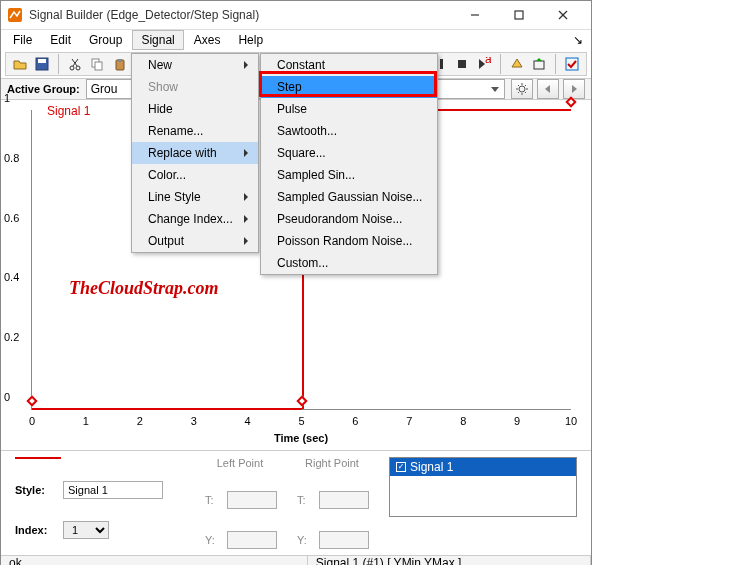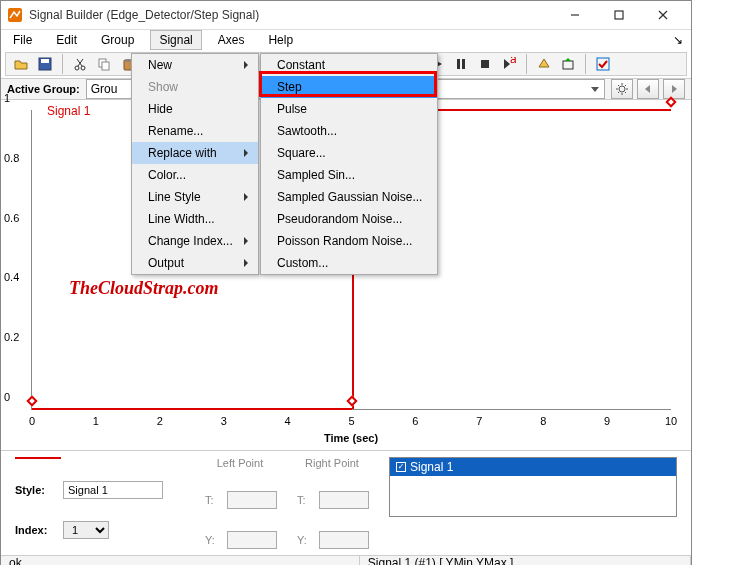--- a/index.html
+++ b/index.html
@@ -1,23 +1,23 @@
 <!DOCTYPE html>
 <html><head>
 <meta charset="utf-8">
 <style>
   * { box-sizing: border-box; margin: 0; padding: 0; font-family: "Segoe UI", Tahoma, sans-serif; font-size: 12px; }
   body { background: #fff; }
-  .window { width: 692px; height: 565px; border: 1px solid #888; display: flex; flex-direction: column; position: relative; background: #fff; }
+  .window { width: 592px; height: 565px; border: 1px solid #888; display: flex; flex-direction: column; position: relative; background: #fff; }
   .titlebar { height: 30px; display: flex; align-items: center; padding: 0 6px; background: #fff; border-bottom: 1px solid #ddd; }
   .titlebar .appicon { width: 16px; height: 16px; margin-right: 6px; }
   .titlebar .title { flex: 1; font-size: 12px; color: #333; }
   .winbtns { display: flex; gap: 0; }
   .winbtn { width: 44px; height: 28px; display: flex; align-items: center; justify-content: center; color: #333; }
-  .menubar { height: 22px; display: flex; align-items: center; padding: 0 4px; gap: 8px; }
+  .menubar { height: 22px; display: flex; align-items: center; padding: 0 4px; gap: 2px; }
   .menuitem { padding: 2px 8px; cursor: default; }
   .menuitem.open { background: #f0f0f0; border: 1px solid #bbb; position: relative; }
   .toolbar { height: 30px; border: 1px solid #ccc; margin: 2px 4px; display: flex; align-items: center; padding: 0 4px; gap: 2px; background: #f4f4f4; position: relative; }
   .tbtn { width: 22px; height: 22px; display: flex; align-items: center; justify-content: center; border: 1px solid transparent; }
   .sep { width: 1px; height: 20px; background: #bbb; margin: 0 4px; }
   .activegroup { height: 28px; display: flex; align-items: center; padding: 0 6px; gap: 6px; background: #f4f4f4; border-top: 1px solid #ccc; border-bottom: 1px solid #ccc; }
   .ag-label { font-weight: bold; font-size: 11px; }
   .ag-select { flex: 0 0 60px; height: 20px; border: 1px solid #aaa; background: #fff; display: flex; align-items: center; padding: 8px 4px; }
   .ag-right { margin-left: auto; display: flex; gap: 4px; }
   .ag-btn { width: 22px; height: 20px; border: 1px solid #aaa; background: linear-gradient(#fff,#e8e8e8); display:flex;align-items:center;justify-content:center;}
@@ -325,21 +325,20 @@
   </div>
 
   <div class="dropdown" style="left:130px; top:52px; width:128px">
     <div class="ddrow ddarrow">New</div>
     <div class="ddrow disabled">Show</div>
     <div class="ddrow">Hide</div>
     <div class="ddrow">Rename...</div>
     <div class="ddrow light ddarrow">Replace with</div>
     <div class="ddrow">Color...</div>
     <div class="ddrow ddarrow">Line Style</div>
-    <div class="ddrow">Line Width...</div>
     <div class="ddrow ddarrow">Change Index...</div>
     <div class="ddrow ddarrow">Output</div>
 
     <div class="dropdown submenu" style="top:-1px; left:128px; width:178px">
       <div class="ddrow">Constant</div>
       <div class="ddrow hi">Step</div>
       <div class="ddrow">Pulse</div>
       <div class="ddrow">Sawtooth...</div>
       <div class="ddrow">Square...</div>
       <div class="ddrow">Sampled Sin...</div>

